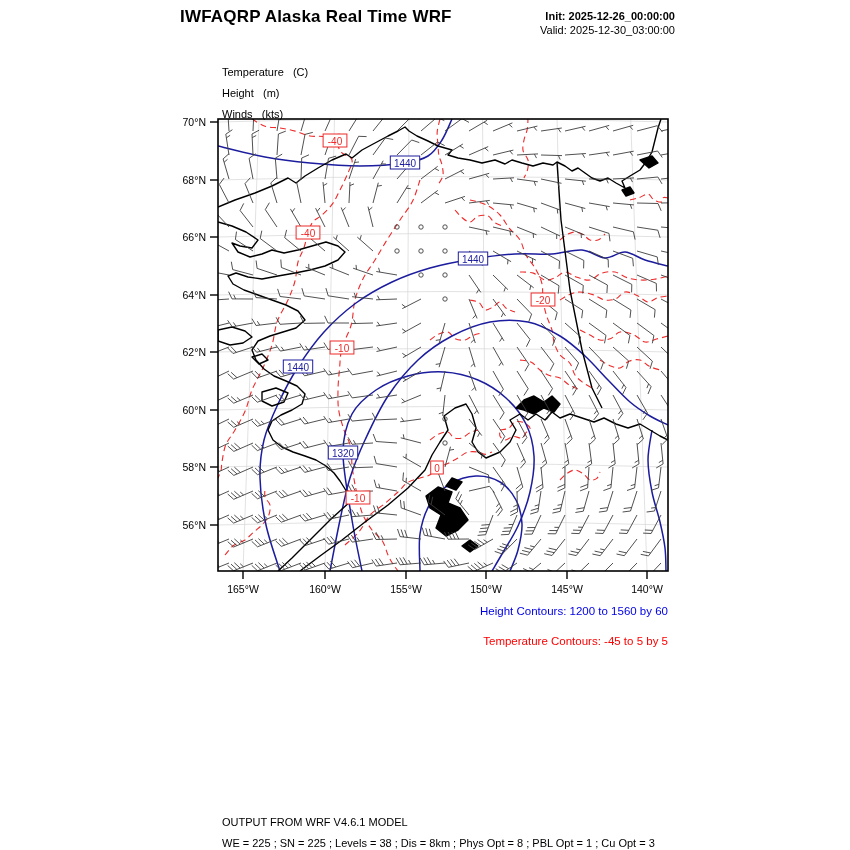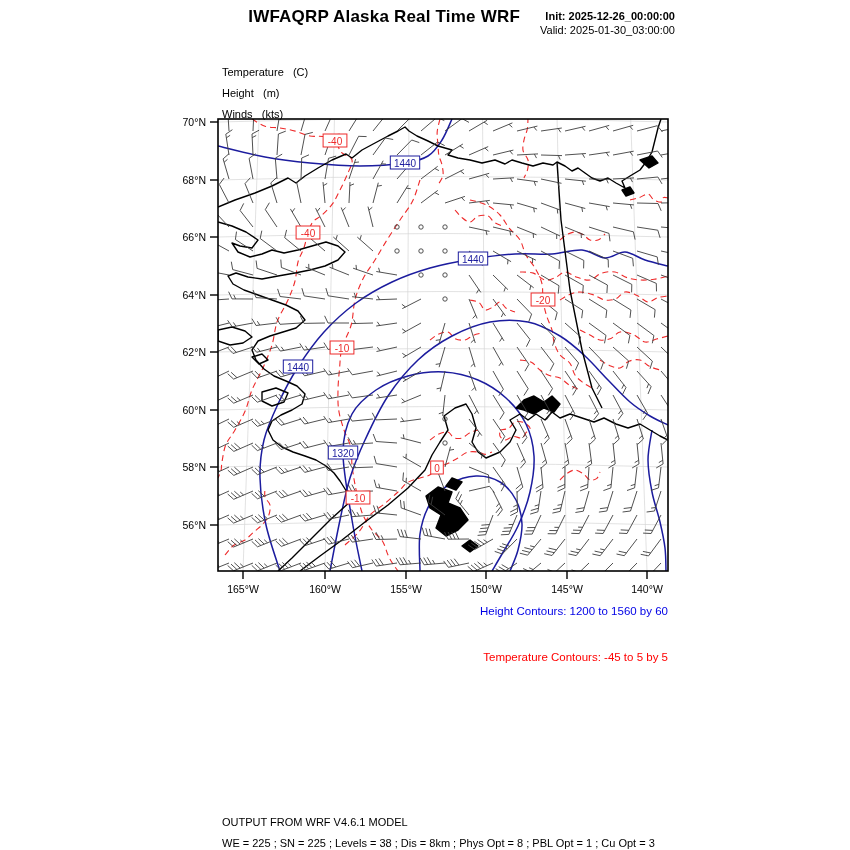--- a/index.html
+++ b/index.html
@@ -1,34 +1,34 @@
 <!DOCTYPE html>
 <html><head>
 <meta charset="utf-8">
 <style>
   html,body{margin:0;padding:0;background:#ffffff;}
   #page{position:relative;width:850px;height:850px;background:#ffffff;overflow:hidden;
         font-family:"Liberation Sans","DejaVu Sans",sans-serif;color:#000;}
   #map-svg{position:absolute;left:0;top:0;}
-  .title{position:absolute;left:180px;top:7px;width:340px;text-align:right;
+  .title{position:absolute;left:180px;top:7px;width:340px;text-align:left;
          font-size:17px;font-weight:700;letter-spacing:.2px;}
   .initline{position:absolute;right:175px;top:10px;font-size:11px;font-weight:700;text-align:left;}
   .validline{position:absolute;right:175px;top:24px;font-size:11px;font-weight:400;text-align:right;}
   .vars{position:absolute;left:222px;top:62px;font-size:11px;line-height:21px;white-space:pre;}
   .legend-h{position:absolute;right:182px;top:605px;font-size:11.5px;text-align:right;}
   .legend-t{position:absolute;right:182px;top:635px;font-size:11.5px;text-align:right;}
   .footer{position:absolute;left:222px;top:812px;font-size:11px;line-height:21px;white-space:pre;}
 </style>
 </head>
 <body>
 
 <div id="page">
   <div class="title">IWFAQRP Alaska Real Time WRF</div>
   <div class="initline">Init: 2025-12-26_00:00:00</div>
-  <div class="validline">Valid: 2025-01-30_03:00:00</div>
+  <div class="validline">Valid: 2025-12-30_03:00:00</div>
   <div class="vars"><span>Temperature   (C)</span>
 <span>Height   (m)</span>
 <span>Winds   (kts)</span></div>
 
   <svg id="map-svg" width="850" height="850" viewBox="0 0 850 850">
       <defs>
         <clipPath id="mapclip">
           <rect x="218" y="119" width="450" height="452"></rect>
         </clipPath>
       </defs>
@@ -509,17 +509,17 @@
         <line x1="486" y1="571" x2="486" y2="579" stroke="#000000" stroke-width="1.4"></line>
         <text x="486" y="593" text-anchor="middle" font-size="10.5px" fill="#000" font-family="Liberation Sans, DejaVu Sans, sans-serif">150°W</text>
         <line x1="567" y1="571" x2="567" y2="579" stroke="#000000" stroke-width="1.4"></line>
         <text x="567" y="593" text-anchor="middle" font-size="10.5px" fill="#000" font-family="Liberation Sans, DejaVu Sans, sans-serif">145°W</text>
         <line x1="647" y1="571" x2="647" y2="579" stroke="#000000" stroke-width="1.4"></line>
         <text x="647" y="593" text-anchor="middle" font-size="10.5px" fill="#000" font-family="Liberation Sans, DejaVu Sans, sans-serif">140°W</text>
       </g>
     </svg>
 
   <div class="legend-h" style="color: rgb(0, 0, 230);">Height Contours: 1200 to 1560 by 60</div>
-  <div class="legend-t" style="color: rgb(255, 0, 0); margin-top: 16px;">Temperature Contours: -45 to 5 by 5</div>
+  <div class="legend-t" style="color: rgb(255, 0, 0);">Temperature Contours: -45 to 5 by 5</div>
 
   <div class="footer"><span>OUTPUT FROM WRF V4.6.1 MODEL</span>
 <span>WE = 225 ; SN = 225 ; Levels = 38 ; Dis = 8km ; Phys Opt = 8 ; PBL Opt = 1 ; Cu Opt = 3</span></div>
 </div>
 
 </body></html>

